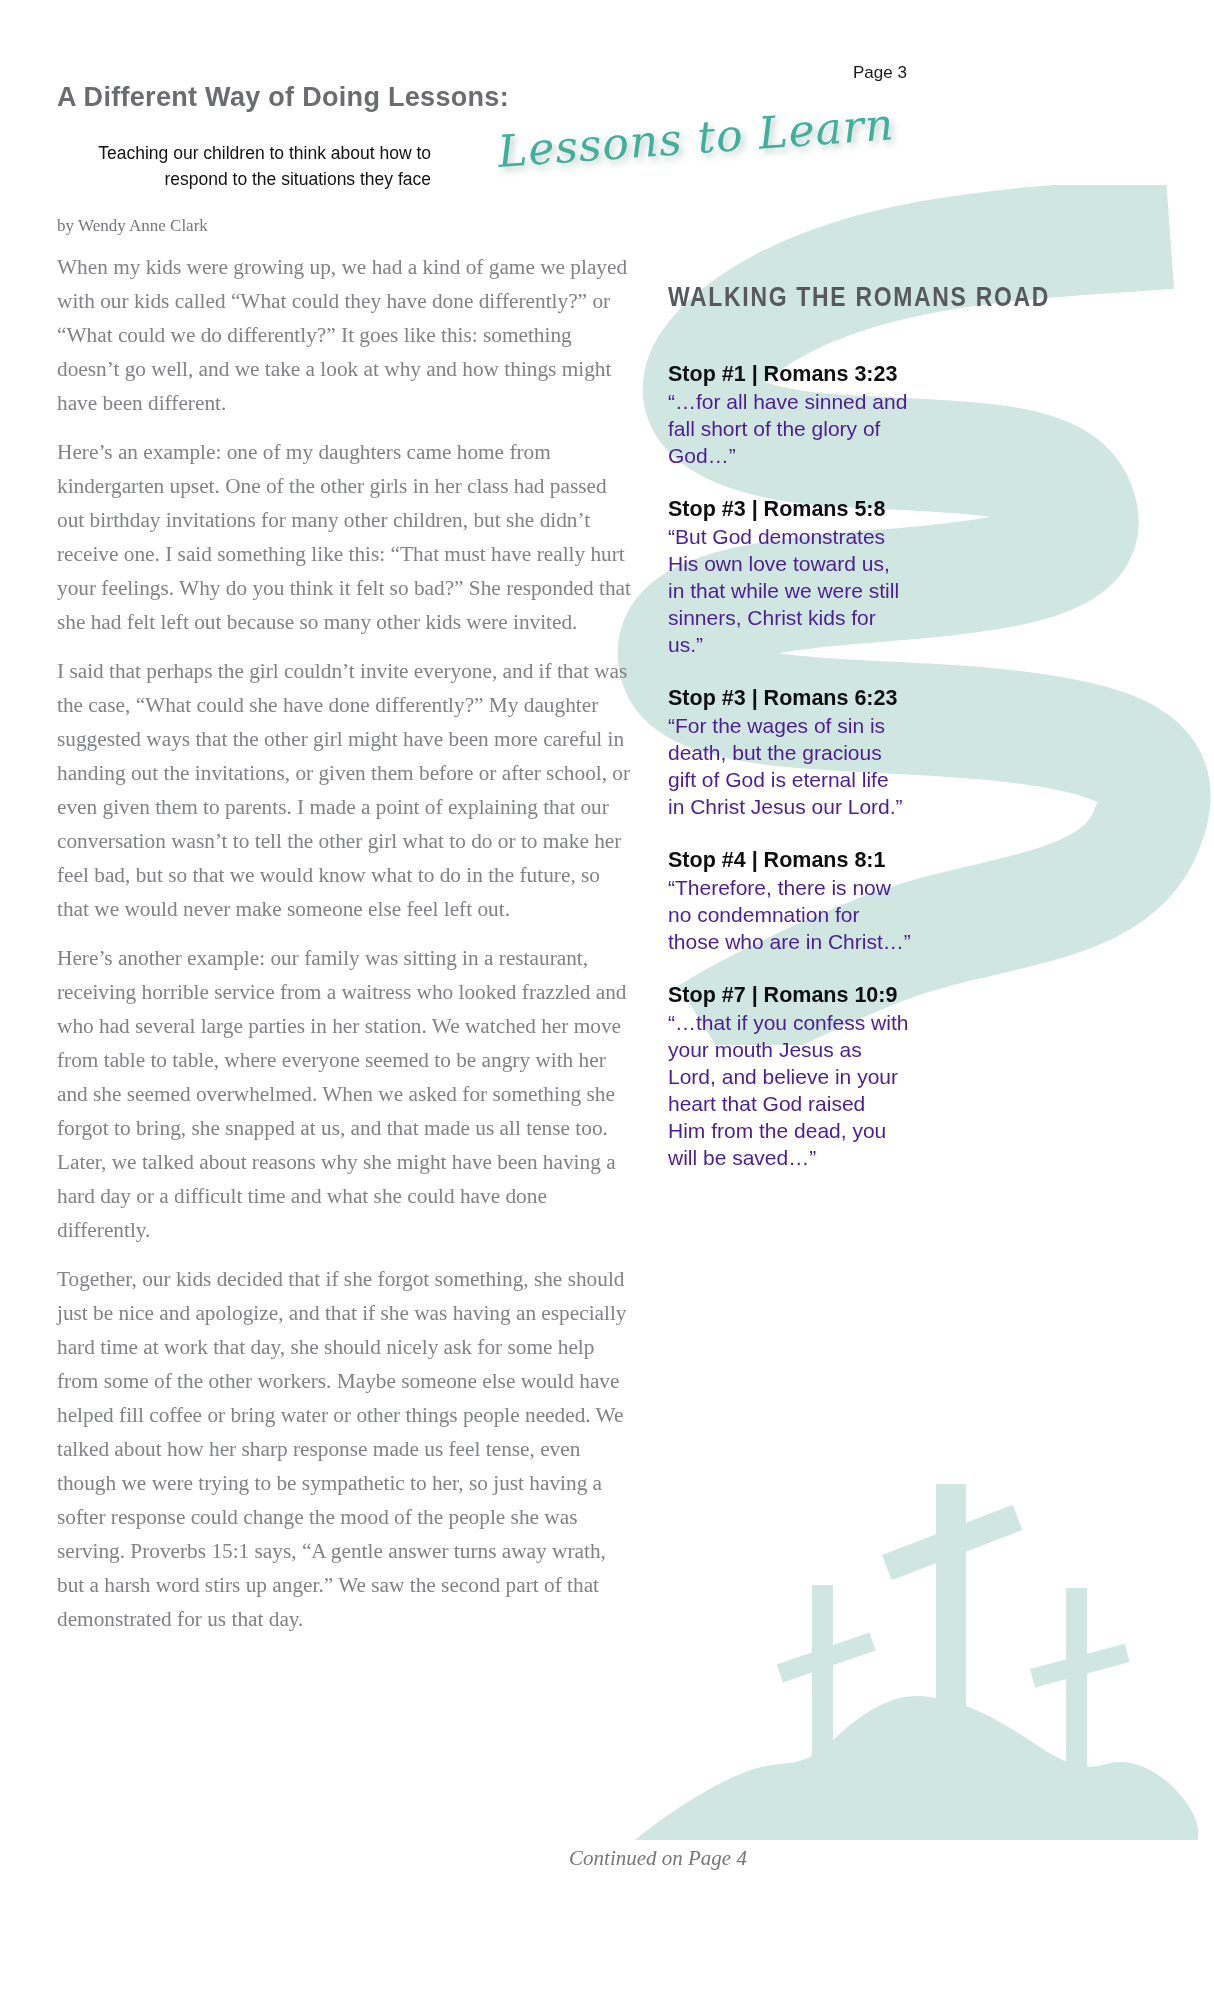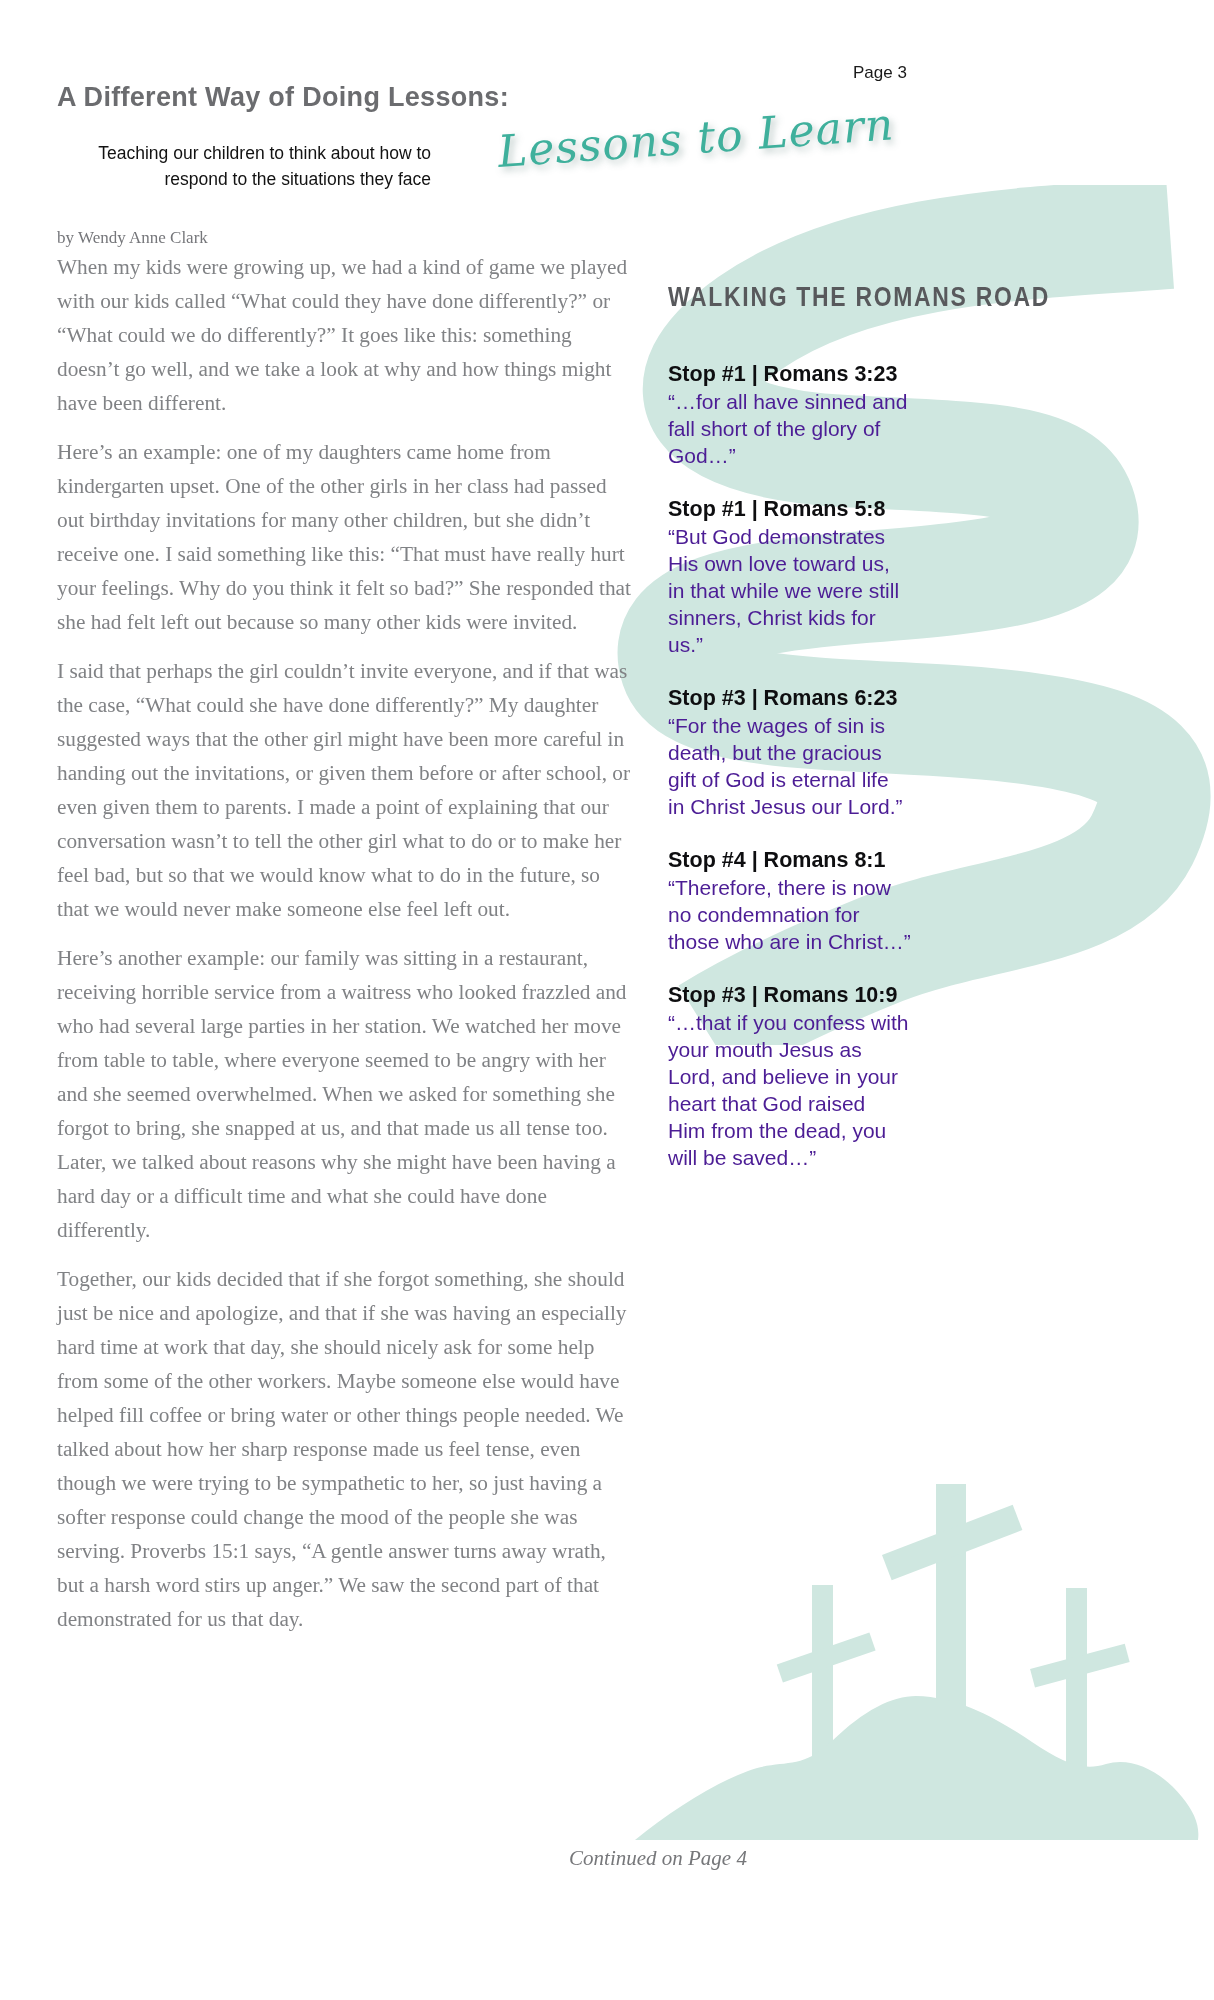--- a/index.html
+++ b/index.html
@@ -6,21 +6,21 @@
   #page{position:relative;width:1214px;height:2000px;background:#ffffff;margin:0 auto;
         overflow:hidden;font-family:"Liberation Sans",sans-serif;}
   .abs{position:absolute;}
   #page-number{left:853px;top:63px;font-size:17px;color:#1a1a1a;}
   #article-title{left:57px;top:82px;font-size:27px;font-weight:700;color:#6b6c6f;letter-spacing:.3px;}
   #article-subtitle{left:57px;top:140px;width:374px;text-align:right;font-size:17.5px;
         line-height:26px;color:#121212;white-space:pre-line;}
   #script-title{left:498px;top:126px;font-family:"DejaVu Serif",serif;font-style:italic;
         font-size:44px;color:#3fb09c;transform:rotate(-4deg);transform-origin:left center;
         letter-spacing:1px;text-shadow:3px 4px 7px rgba(110,140,135,.45);}
-  #byline{left:57px;top:228px;font-family:"Liberation Serif",serif;font-size:17px;color:#75767a;}
+  #byline{left:57px;top:216px;font-family:"Liberation Serif",serif;font-size:17px;color:#75767a;}
   #body-col{left:57px;top:250px;width:577px;}
   #body-col p{margin:0 0 15px 0;font-family:"Liberation Serif",serif;font-size:21.3px;
         line-height:34px;color:#808285;}
   #continued{left:408px;top:1846px;width:500px;text-align:center;font-family:"Liberation Serif",serif;
         font-style:italic;font-size:21px;color:#76777a;}
   
   #sidebar{left:668px;top:282px;width:440px;}
   #sidebar-heading{display:inline-block;font-size:27px;font-weight:700;color:#58595c;
         letter-spacing:2px;transform:scaleX(.85);transform-origin:left center;
         white-space:nowrap;margin-bottom:48px;}
@@ -97,42 +97,42 @@
   <div id="sidebar" class="abs">
     <div id="sidebar-heading">WALKING THE ROMANS ROAD</div>
 
     <div class="stop">
       <div class="stop-label">Stop #1 | Romans 3:23</div>
       <div class="stop-quote">“…for all have sinned and
 fall short of the glory of
 God…”</div>
     </div>
     <div class="stop">
-      <div class="stop-label">Stop #1 | Romans 5:8</div>
+      <div class="stop-label">Stop #3 | Romans 5:8</div>
       <div class="stop-quote">“But God demonstrates
 His own love toward us,
 in that while we were still
 sinners, Christ kids for
 us.”</div>
     </div>
     <div class="stop">
       <div class="stop-label">Stop #3 | Romans 6:23</div>
       <div class="stop-quote">“For the wages of sin is
 death, but the gracious
 gift of God is eternal life
 in Christ Jesus our Lord.”</div>
     </div>
     <div class="stop">
       <div class="stop-label">Stop #4 | Romans 8:1</div>
       <div class="stop-quote">“Therefore, there is now
 no condemnation for
 those who are in Christ…”</div>
     </div>
     <div class="stop">
-      <div class="stop-label">Stop #3 | Romans 10:9</div>
+      <div class="stop-label">Stop #7 | Romans 10:9</div>
       <div class="stop-quote">“…that if you confess with
 your mouth Jesus as
 Lord, and believe in your
 heart that God raised
 Him from the dead, you
 will be saved…”</div>
     </div>
   </div>
 
 </div>

